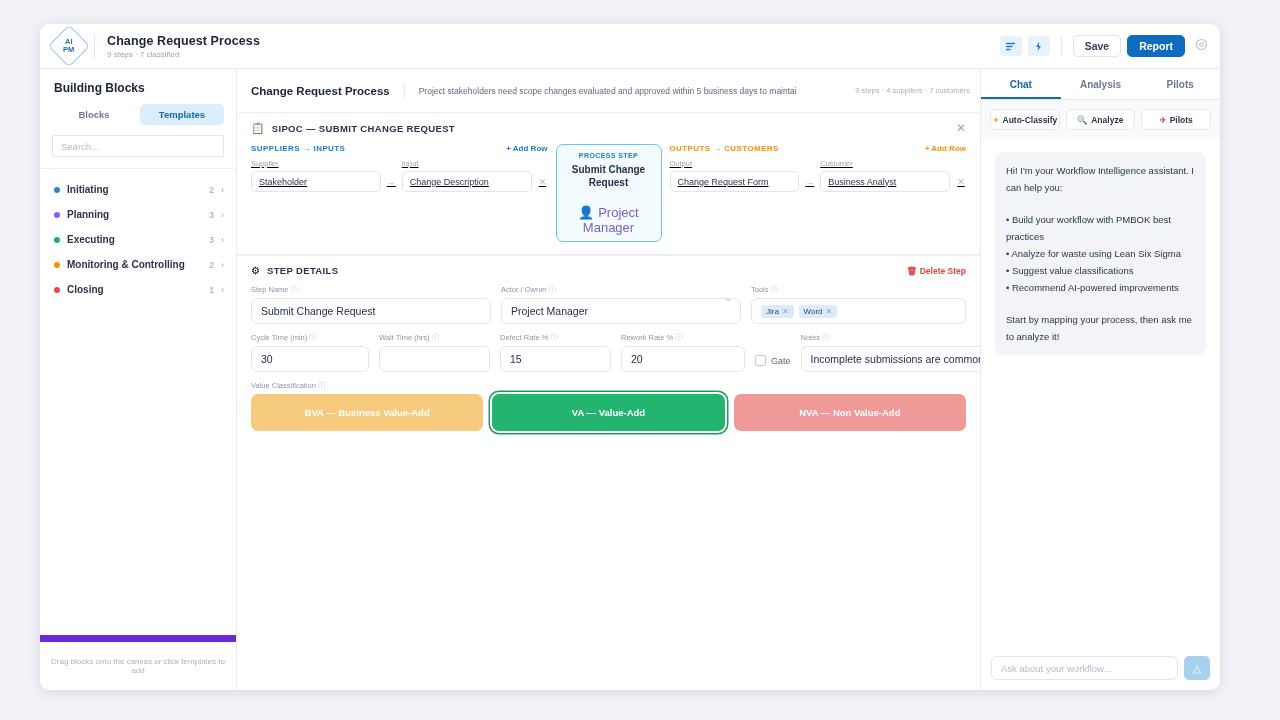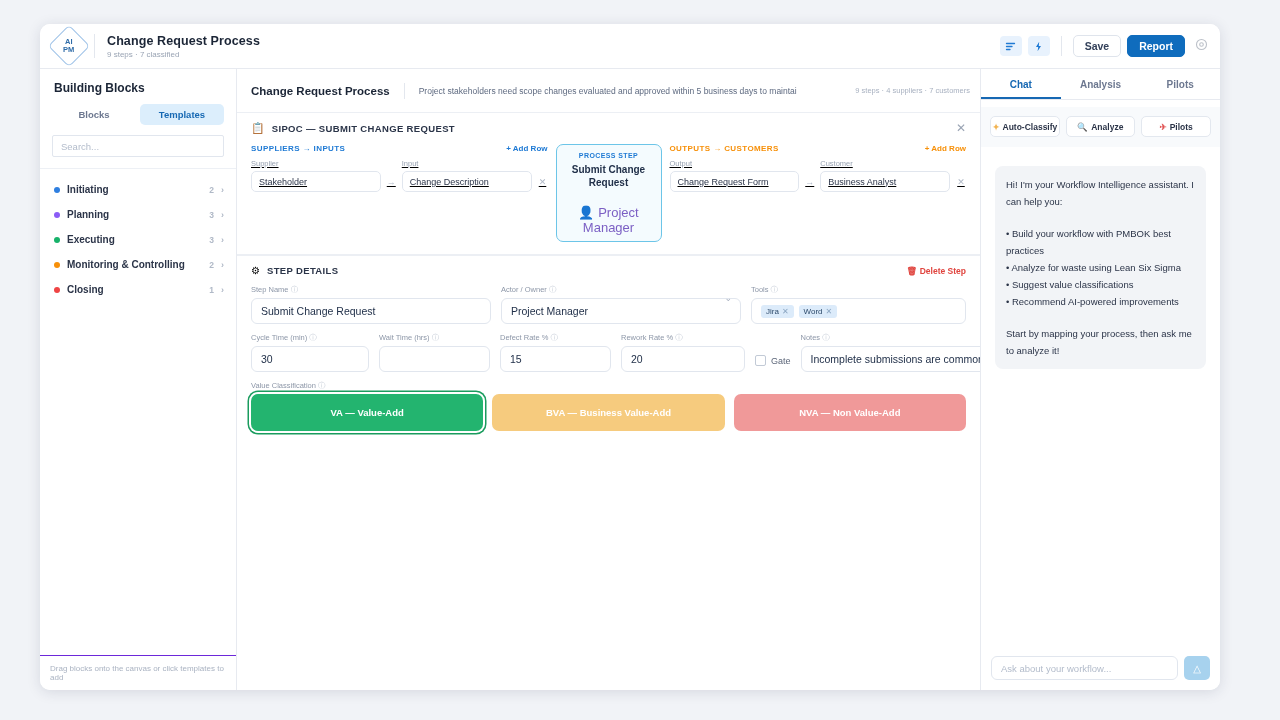--- a/index.html
+++ b/index.html
@@ -91,22 +91,22 @@
   .sb-list { padding: 8px 0 0; flex: 1; }
   .sb-item {
     display: flex; align-items: center; gap: 7px;
     padding: 7px 12px 7px 14px; font-size: 10px; color: #2b3448; font-weight: bold;
   }
   .dot { width: 6px; height: 6px; border-radius: 50%; flex: 0 0 6px; }
   .sb-item .lbl { flex: 1; }
   .sb-item .cnt { font-size: 8.5px; color: #b0b9c7; }
   .sb-item .chev { font-size: 9px; color: #b0b9c7; }
   .sb-foot {
-    border-top: 1px solid #6d28d9;
-    padding: 8px 10px; font-size: 8px; color: #aab3c2; 
+    border-top: 7px solid #6d28d9;
+    padding: 15px 10px; font-size: 8px; color: #aab3c2; text-align: center;
   }
 
   
   .center { flex: 1; display: flex; flex-direction: column; min-width: 0; background: #fff; }
   .c-head {
     height: 24px; flex: 0 0 24px; display: flex; align-items: center;
     padding: 0 10px 0 14px; border-bottom: 1px solid #eceff4;
     margin-top: 10px; padding-bottom: 10px; height: 34px; flex: 0 0 34px;
   }
   .c-head .ct { font-size: 11.5px; font-weight: bold; color: #1b2536; }
@@ -188,21 +188,21 @@
 
   
   .hscroll { height: 9px; background: #fff; padding: 2px 10px 0 2px; }
   .hscroll .track { height: 6px; background: #f0f2f6; border-radius: 3px; }
   .hscroll .thumb { height: 6px; width: 98%; background: #c3cedf; border-radius: 3px; }
 
   
   .chat {
     width: 240px; flex: 0 0 240px;
     border-left: 1px solid #e7eaf0;
-    display: flex; flex-direction: column; background: #fff; gap: 7px;
+    display: flex; flex-direction: column; background: #fff;
   }
   .ch-tabs { display: flex; border-bottom: 1px solid #e7eaf0; }
   .ch-tab {
     flex: 1; text-align: center; font-size: 10px; color: #6d7890;
     padding: 10px 0 9px; font-weight: 600;
   }
   .ch-tab.active { color: #1668b3; box-shadow: inset 0 -2px 0 #1668b3; font-weight: bold; }
   .ch-acts { display: flex; gap: 6px; padding: 9px 9px 10px; background: #f8fafc; }
   .ch-act {
     flex: 1; border: 1px solid #e3e8ef; border-radius: 5px; background: #fff;
@@ -571,22 +571,22 @@
           <div class="fld" style="flex:1">
             <div class="lab"><span>Notes</span> <span class="q">ⓘ</span></div>
             <div class="inp" style="overflow:hidden;white-space:nowrap">Incomplete submissions are common — high</div>
           </div>
         </div>
 
         <div class="classrow">
           <div class="fld" style="flex:0 0 355px">
             <div class="lab"><span>Value Classification</span> <span class="q">ⓘ</span></div>
             <div class="clsgrp">
+              <div class="cbtn" style="flex:1;height:37px;background:#f6cb7e;color:#fff">BVA — Business Value-Add</div>
               <div class="cbtn" style="flex:1;height:37px;background:#23b46f;color:#fff;box-shadow:0 0 0 2px #fff,0 0 0 3.5px #1a9c5e">VA — Value-Add</div>
-              <div class="cbtn" style="flex:1;height:37px;background:#f6cb7e;color:#fff">BVA — Business Value-Add</div>
               <div class="cbtn" style="flex:1;height:37px;background:#f09999;color:#fff">NVA — Non Value-Add</div>
             </div>
           </div>
           <div class="fld" style="flex:1">
             <div class="lab"><span>AI Opportunity</span> <span class="q">ⓘ</span></div>
             <div class="clsgrp">
               <div class="cbtn" style="flex:1;height:26px;background:#c3a2f7;color:#fff">High</div>
               <div class="cbtn" style="flex:1;height:26px;background:#4f46e5;color:#fff;box-shadow:0 0 0 2px #fff,0 0 0 3.5px #4f46e5">Medium</div>
               <div class="cbtn" style="flex:1;height:26px;background:#c9ced7;color:#fff">Low</div>
             </div>

